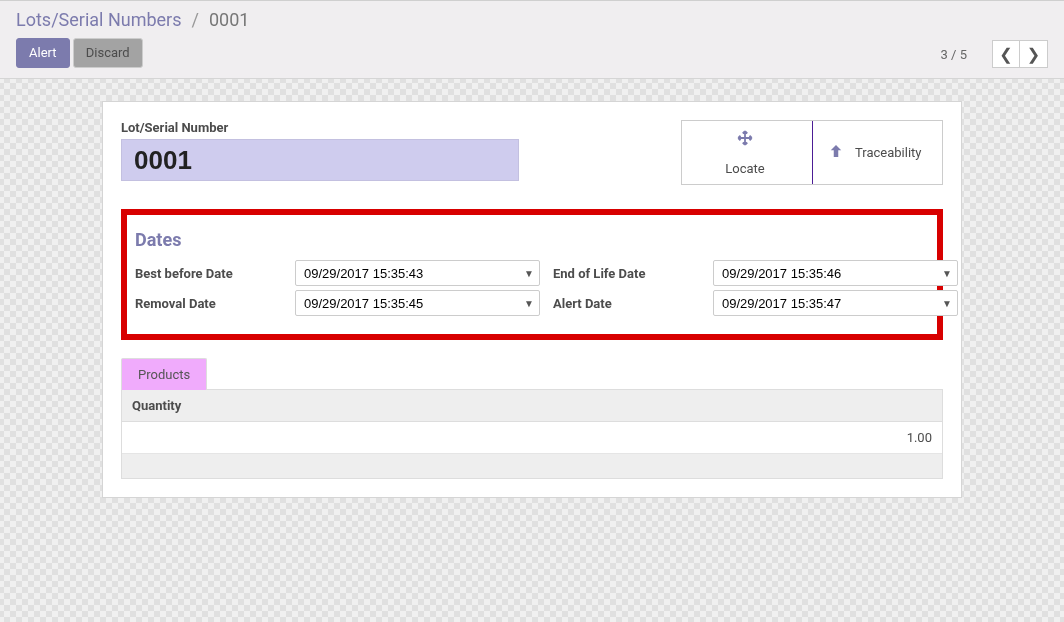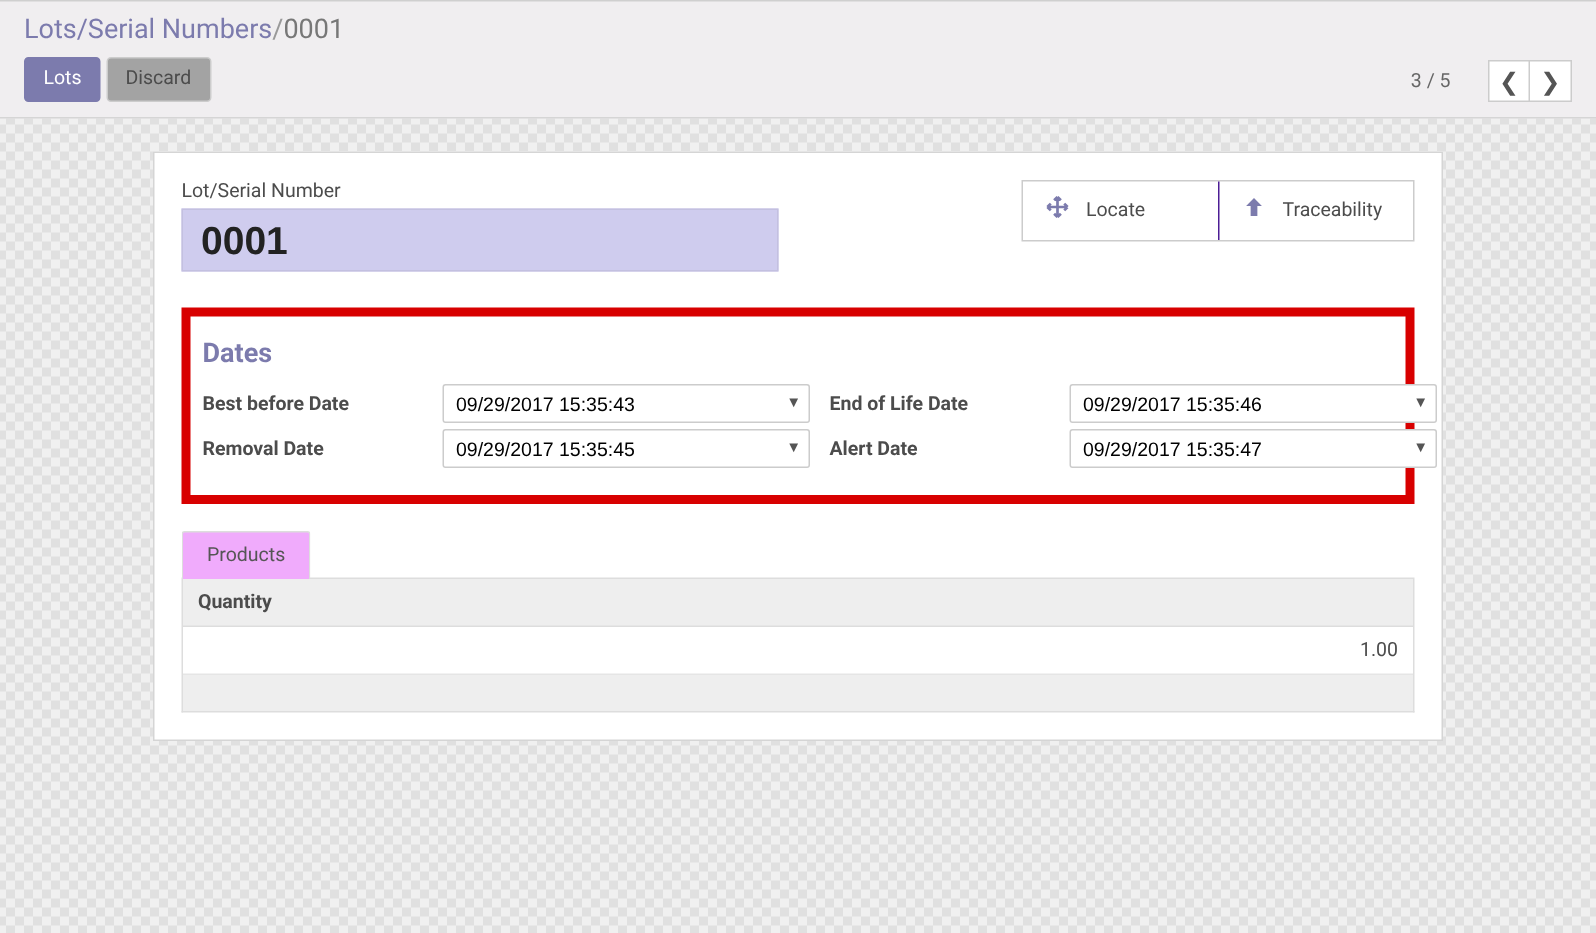--- a/index.html
+++ b/index.html
@@ -25,21 +25,21 @@
     justify-content: space-between;
     align-items: flex-end;
   }
   .cp-left { }
   .breadcrumb {
     font-size: 18px;
     color: #7c7bad;
     margin-bottom: 8px;
     display: flex;
     align-items: center;
-    gap: 0;
+    gap: 10px;
   }
   .breadcrumb .bc-link { color: #7c7bad; cursor: pointer; }
   .breadcrumb .bc-sep  { color: #999; }
   .breadcrumb .bc-cur  { color: #777; }
   .btn {
     display: inline-block;
     padding: 5px 12px;
     font-size: 13px;
     border-radius: 3px;
     cursor: pointer;
@@ -92,21 +92,21 @@
   }
 
   .header-row {
     display: flex;
     justify-content: space-between;
     align-items: flex-start;
   }
 
   .title-block { flex: 1; }
   .field-label-top {
-    font-weight: 400;
+    font-weight: 700;
     color: #4c4c4c;
     font-size: 13px;
     margin-bottom: 4px;
   }
   .title-input {
     background: #cfccee;
     border: 1px solid #c3c0e0;
     width: 398px;
     padding: 4px 10px 3px 10px;
   }
@@ -126,21 +126,21 @@
   }
   .stat-btn {
     display: flex;
     align-items: center;
     gap: 10px;
     padding: 8px 18px 8px 14px;
     cursor: pointer;
     min-width: 130px;
     border-left: 1px solid #4c1d95;
   }
-  .stat-btn:first-child { border-left: none; }
+  .stat-btn:first-child { border-left: none; flex-direction: column; }
   .stat-btn .ic {
     color: #7c7bad;
     font-size: 18px;
   }
   .stat-btn .lbl { color: #4c4c4c; }
 
   .field-table {
     margin-top: 20px;
     border-collapse: collapse;
   }
@@ -244,21 +244,21 @@
 <body>
 
 <div class="control-panel">
   <div class="cp-left">
     <div class="breadcrumb">
       <span class="bc-link">Lots/Serial Numbers</span>
       <span class="bc-sep">/</span>
       <span class="bc-cur">0001</span>
     </div>
     <div>
-      <span class="btn btn-primary">Lots</span>
+      <span class="btn btn-primary">Alert</span>
       <span class="btn btn-default">Discard</span>
     </div>
   </div>
   <div class="cp-right">
     <span class="pager-text">3 / 5</span>
     <div class="pager-btns">
       <div class="pager-btn">
         <span>❮</span>
       </div>
       <div class="pager-btn">

